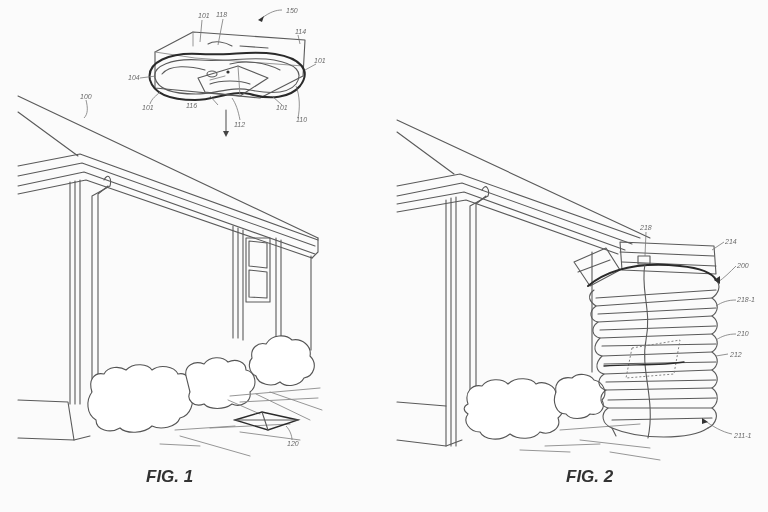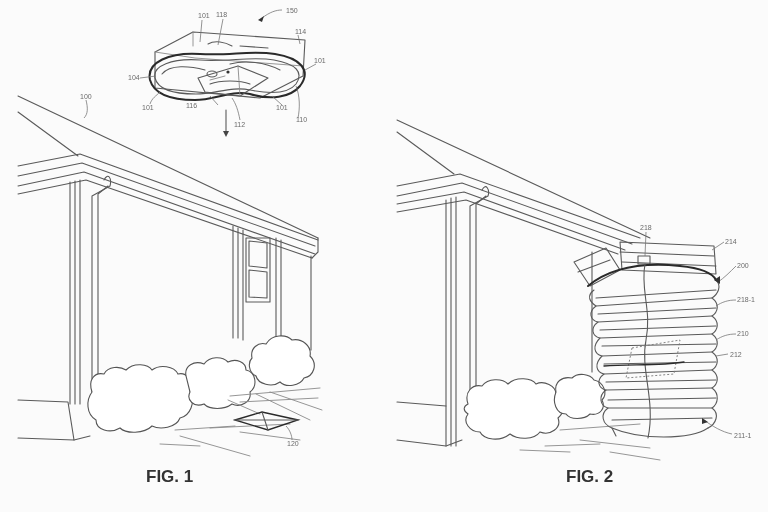--- a/index.html
+++ b/index.html
@@ -1,17 +1,17 @@
 <!DOCTYPE html>
 <html><head>
 <meta charset="utf-8">
 <style>
   html, body { margin:0; padding:0; background:#fbfbfb; }
   body { width:768px; height:512px; overflow:hidden; position:relative; font-family:"Liberation Sans", sans-serif; }
-  #stage { position:absolute; left:0; top:0; width:768px; height:392px; }
+  #stage { position:absolute; left:0; top:0; width:768px; height:392px;font-style:italic; }
   svg text.ref { font-family:"Liberation Sans", sans-serif; font-size:7px; fill:#6a6a6a; }
   svg text.cap { font-family:"Liberation Sans", sans-serif; font-size:17px; font-weight:bold; fill:#333; }
   .ln { stroke:#5a5a5a; stroke-width:1.1; fill:none; stroke-linecap:round; stroke-linejoin:round; }
   .lt { stroke:#8a8a8a; stroke-width:0.9; fill:none; stroke-linecap:round; }
   .hv { stroke:#2a2a2a; stroke-width:2; fill:none; stroke-linecap:round; }
   .ld { stroke:#777; stroke-width:0.8; fill:none; }
   .bush { stroke:#555; stroke-width:1.1; fill:#fff; }
 </style>
 </head>
 <body>

